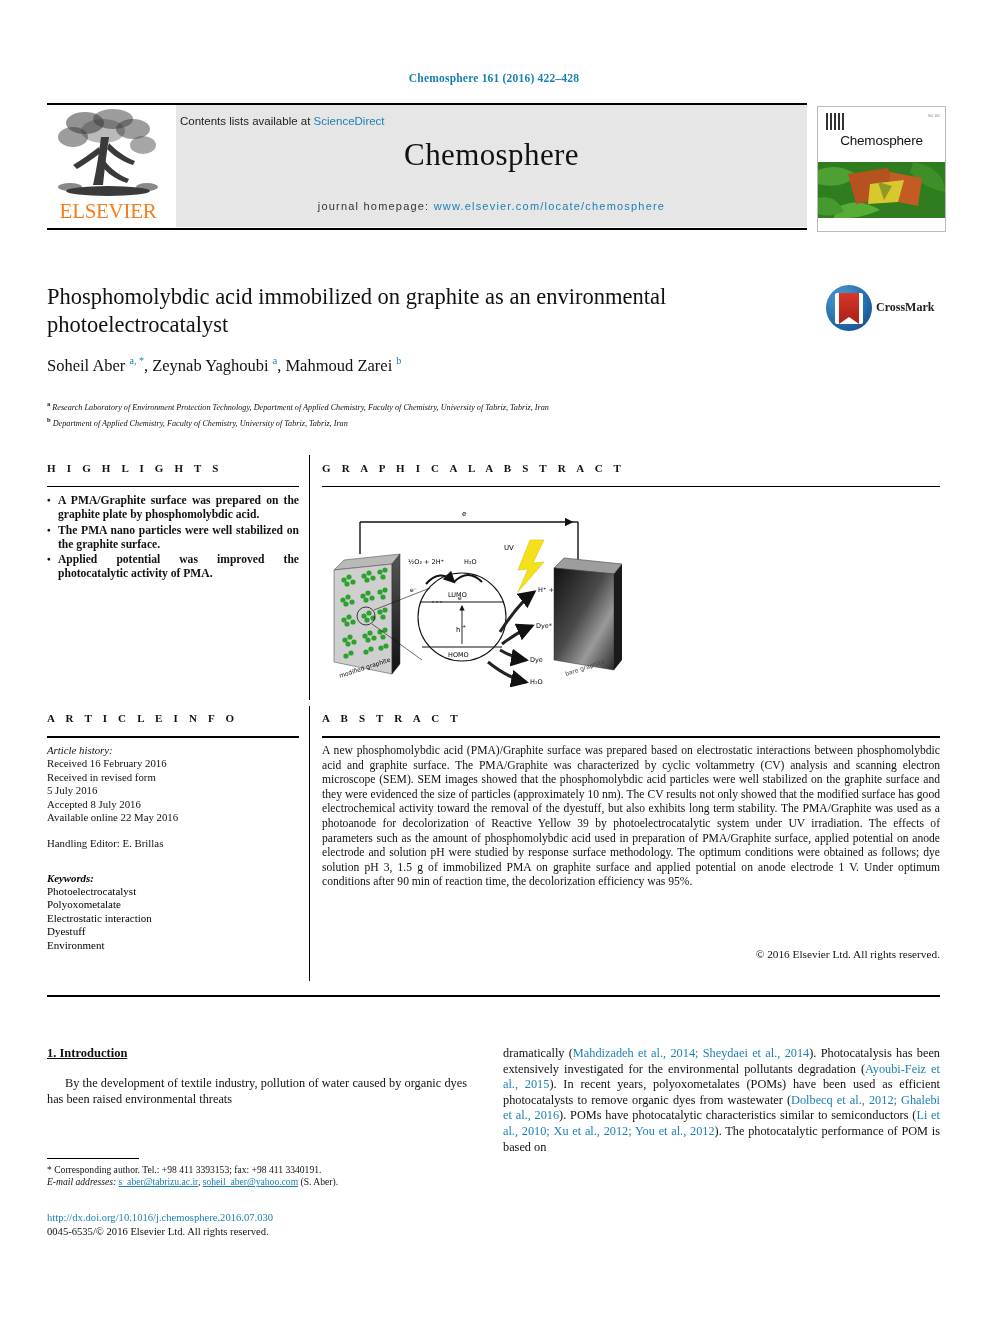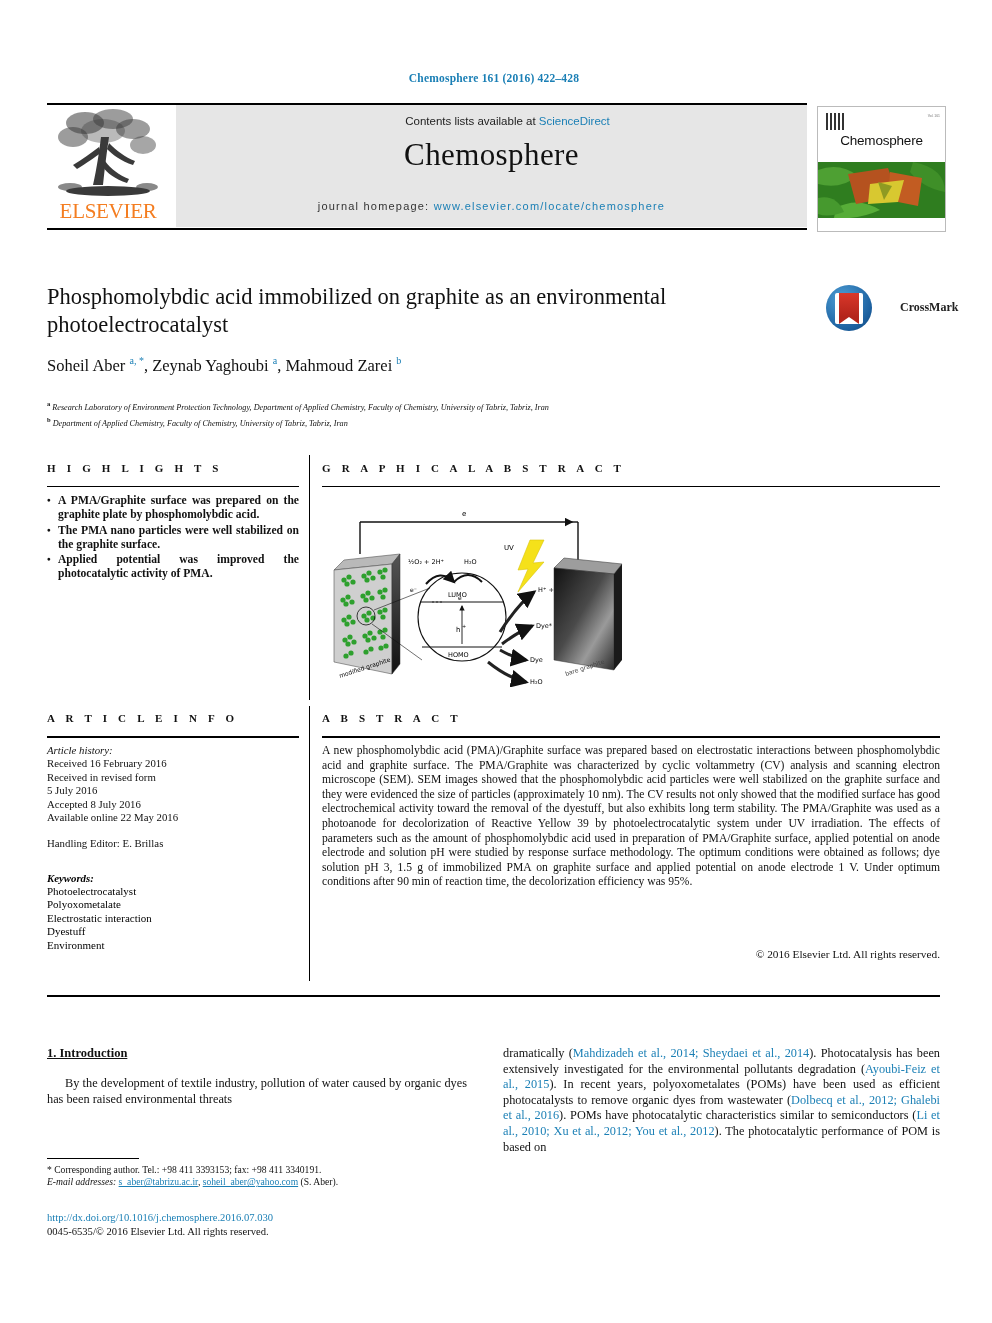--- a/index.html
+++ b/index.html
@@ -23,21 +23,21 @@
   .tree{position:absolute;left:8px;top:2px;width:106px;height:94px;}
   .elsevier-word{
     position:absolute;left:0;top:94px;width:122px;text-align:center;
     font-family:"Liberation Serif",serif;font-size:21px;color:#F47D20;
     letter-spacing:-0.3px;font-weight:normal;
   }
   .grey-panel{
     position:absolute;left:129px;top:0;width:631px;height:122px;background:#e6e6e6;
   }
   .contents-line{
-    position:absolute;left:16px;top:10px;width:631px;text-align:center;
+    position:absolute;left:4px;top:10px;width:631px;
     font-family:"Liberation Sans",sans-serif;font-size:11.5px;color:#222;
   }
   .contents-line .sd{color:#1a7fb5;}
   .journal-name{
     position:absolute;left:0;top:32px;width:631px;text-align:center;
     font-family:"Liberation Serif",serif;font-size:31px;color:#111;letter-spacing:.4px;
   }
   .homepage-line{
     position:absolute;left:0;top:95px;width:631px;text-align:center;
     font-family:"Liberation Sans",sans-serif;font-size:11px;color:#333;letter-spacing:1.2px;
@@ -82,21 +82,21 @@
   
   .crossmark{position:absolute;left:826px;top:283px;width:118px;height:52px;}
   .cm-circle{position:absolute;left:0;top:2px;width:46px;height:46px;border-radius:50%;
     background:radial-gradient(circle at 35% 30%,#4e9fd6 0%,#1b5f9e 70%,#123f6d 100%);}
   .cm-inner{position:absolute;left:9px;top:8px;width:28px;height:31px;background:#fff;border-radius:2px;}
   .cm-ribbon{position:absolute;left:13px;top:8px;width:20px;height:24px;
     background:linear-gradient(180deg,#d9372a 0%,#b3241a 100%);}
   .cm-ribbon:after{content:"";position:absolute;left:0;bottom:-7px;border-left:10px solid #b3241a;
     border-right:10px solid #b3241a;border-bottom:7px solid transparent;}
   .cm-text{position:absolute;left:50px;top:17px;font-family:"Liberation Serif",serif;
-    font-size:12px;font-weight:bold;color:#222;margin-left:24px;}
+    font-size:12px;font-weight:bold;color:#222;}
 
   
   .sechead{
     font-family:"Liberation Serif",serif;font-size:11px;font-weight:bold;
     letter-spacing:4.2px;color:#111;
   }
 
   
   .hl-wrap{position:absolute;left:47px;top:462px;width:252px;}
   .hl-rule{position:absolute;left:47px;top:486px;width:252px;height:1px;background:#000;}

